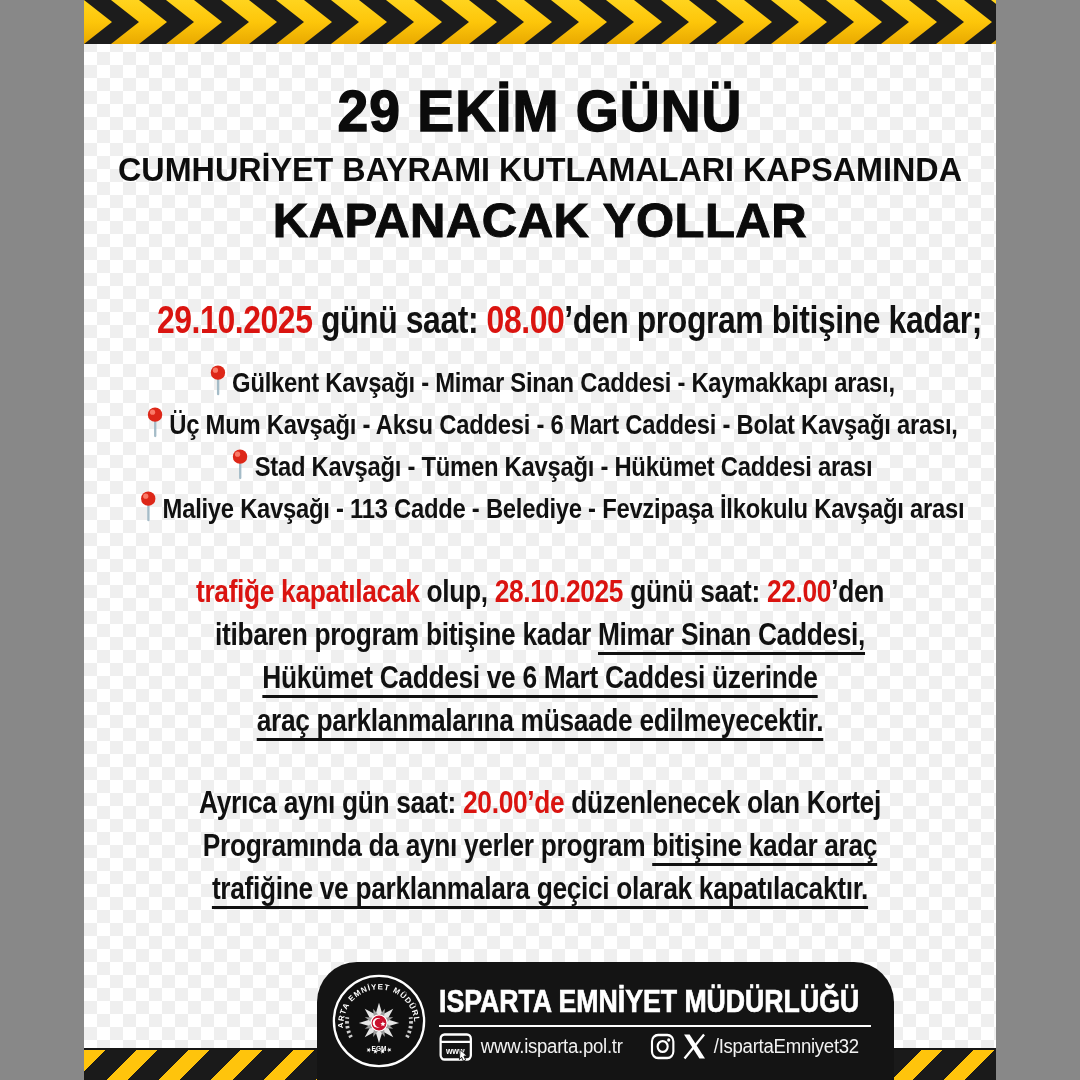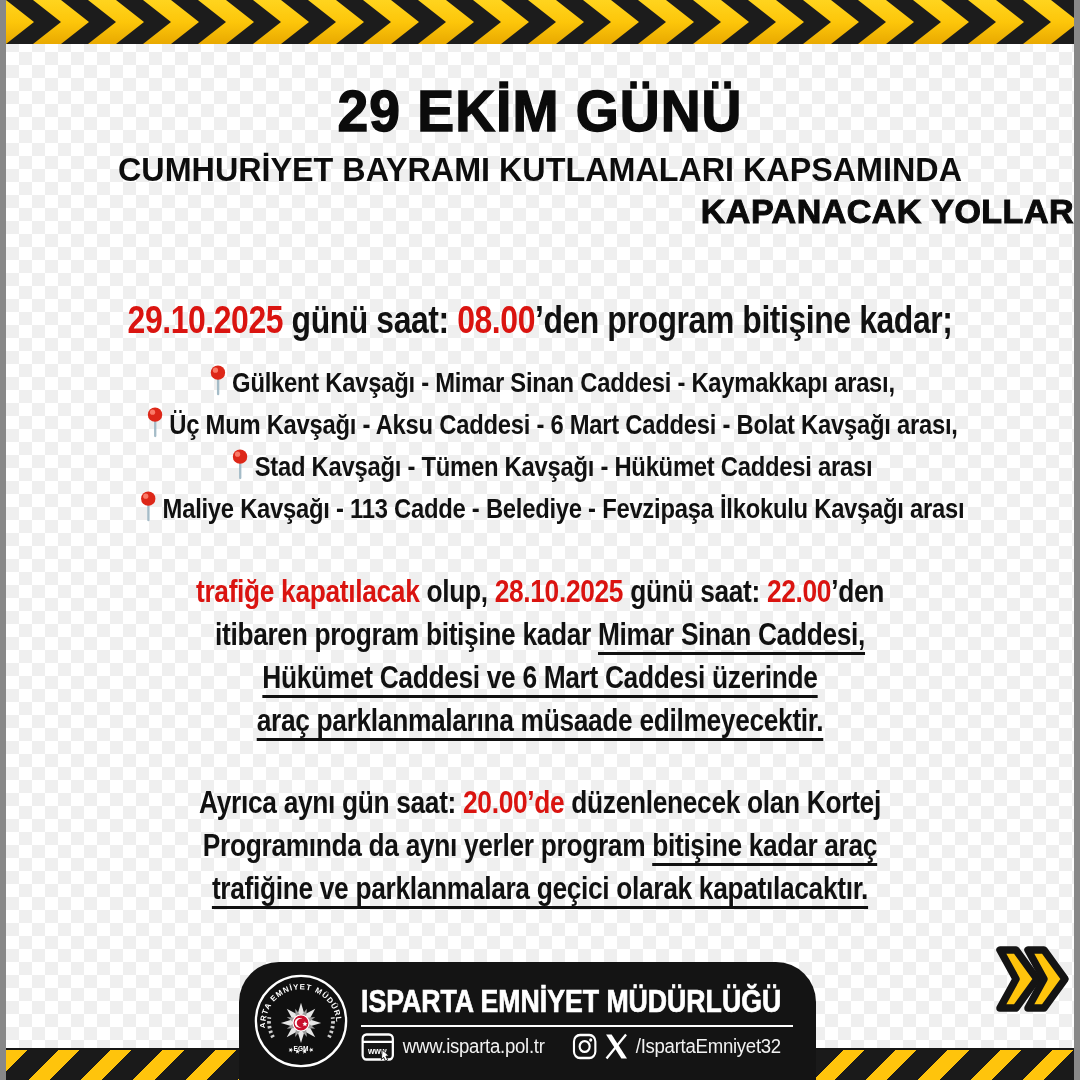--- a/index.html
+++ b/index.html
@@ -1,21 +1,21 @@
 <!DOCTYPE html>
 <html lang="tr" style="--red: #DA1410; --yellow: #FFC40C; --ink: #111111; --footer: #141414;"><head>
 <meta charset="utf-8">
 <style>
   :root{
     --red:#DA1410; --yellow:#FFC40C; --ink:#111; --footer:#141414;
   }
   *{margin:0;padding:0;box-sizing:border-box;}
   body{background:#888;font-family:"Liberation Sans","DejaVu Sans",sans-serif;}
   .canvas{
-    position:relative;width:1068px;height:1080px;margin:0 auto;overflow:hidden;
+    position:relative;width:912px;height:1080px;margin:0 auto;overflow:hidden;
     background-color:#fff;
     background-image:conic-gradient(#efefef 25%,transparent 25% 50%,#efefef 50% 75%,transparent 75%);
     background-size:26px 26px;
     color:var(--ink);
   }
   
   .tape-top{position:absolute;top:0;left:0;width:1080px;height:44px;z-index:3;}
   .tape-bottom{
     position:absolute;left:0;top:1048px;width:1080px;height:32px;z-index:1;
     background:repeating-linear-gradient(135deg,#ffc40c 0 15px,#1a1a1a 15px 37px);
@@ -26,22 +26,22 @@
     position:absolute;top:78px;left:0;width:100%;text-align:center;
     font-size:57px;font-weight:bold;letter-spacing:1px;color:#0b0b0b;
     transform:scaleX(.97);-webkit-text-stroke:1.4px #0b0b0b;
   }
   .subtitle{
     position:absolute;top:150px;left:0;width:100%;text-align:center;
     font-size:34px;font-weight:bold;letter-spacing:0;color:#0d0d0d;
     transform:scaleX(.95);white-space:pre;
   }
   .h2{
-    position:absolute;top:192px;left:0;width:100%;text-align:right;
-    font-size:34px;font-weight:bold;letter-spacing:.5px;color:#0b0b0b;
+    position:absolute;top:192px;left:0;width:100%;text-align:center;
+    font-size:49px;font-weight:bold;letter-spacing:.5px;color:#0b0b0b;
     -webkit-text-stroke:1px #0b0b0b;
   }
   
   .schedule{
     position:absolute;top:299px;left:0;width:100%;text-align:center;
     font-size:38px;font-weight:bold;white-space:pre;letter-spacing:-.5px;
     transform:scaleX(.84);
   }
   
   .roads{position:absolute;top:362px;left:12px;width:100%;list-style:none;}

